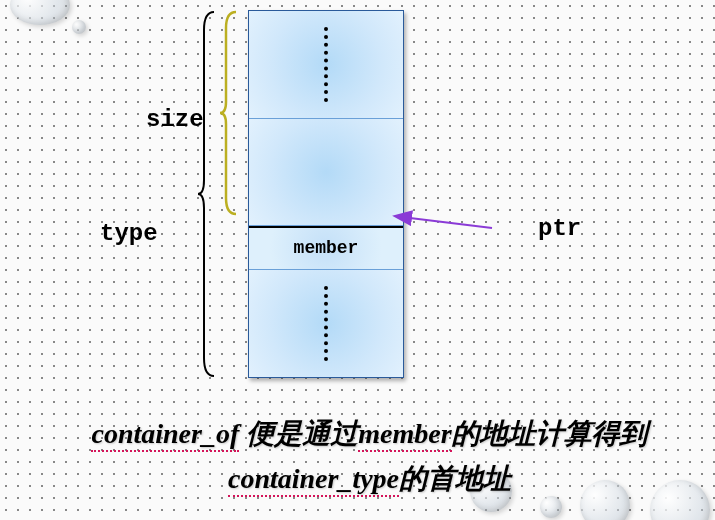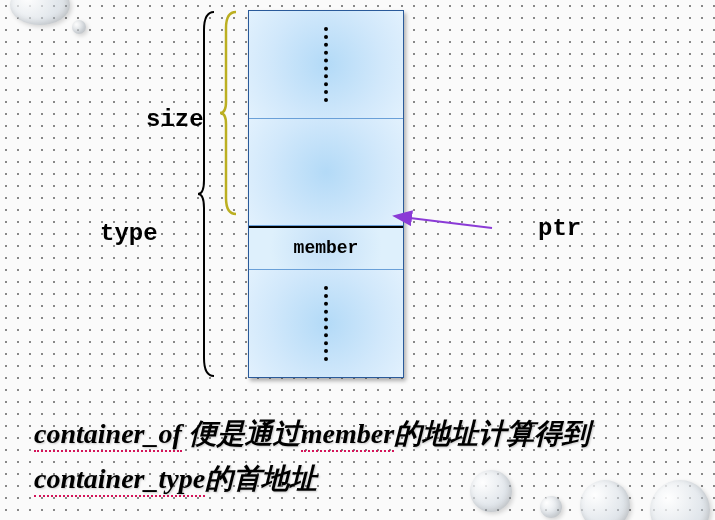--- a/index.html
+++ b/index.html
@@ -113,20 +113,21 @@
   top: 412px;
   left: 34px;
   right: 10px;
   font-size: 28px;
   font-weight: bold;
   font-style: italic;
   line-height: 1.6;
   color: #000;
   text-shadow: 1px 1px 2px rgba(0,0,0,0.2);
   font-family: "Kaiti SC", "STKaiti", "KaiTi", Georgia, serif;
+  text-align: center;
 }
 .caption .code {
   font-family: "Brush Script MT", Georgia, serif;
   font-style: italic;
   border-bottom: 2px dotted #d4145a;
   padding-bottom: 1px;
 }
 </style>
 </head>
 <body>

